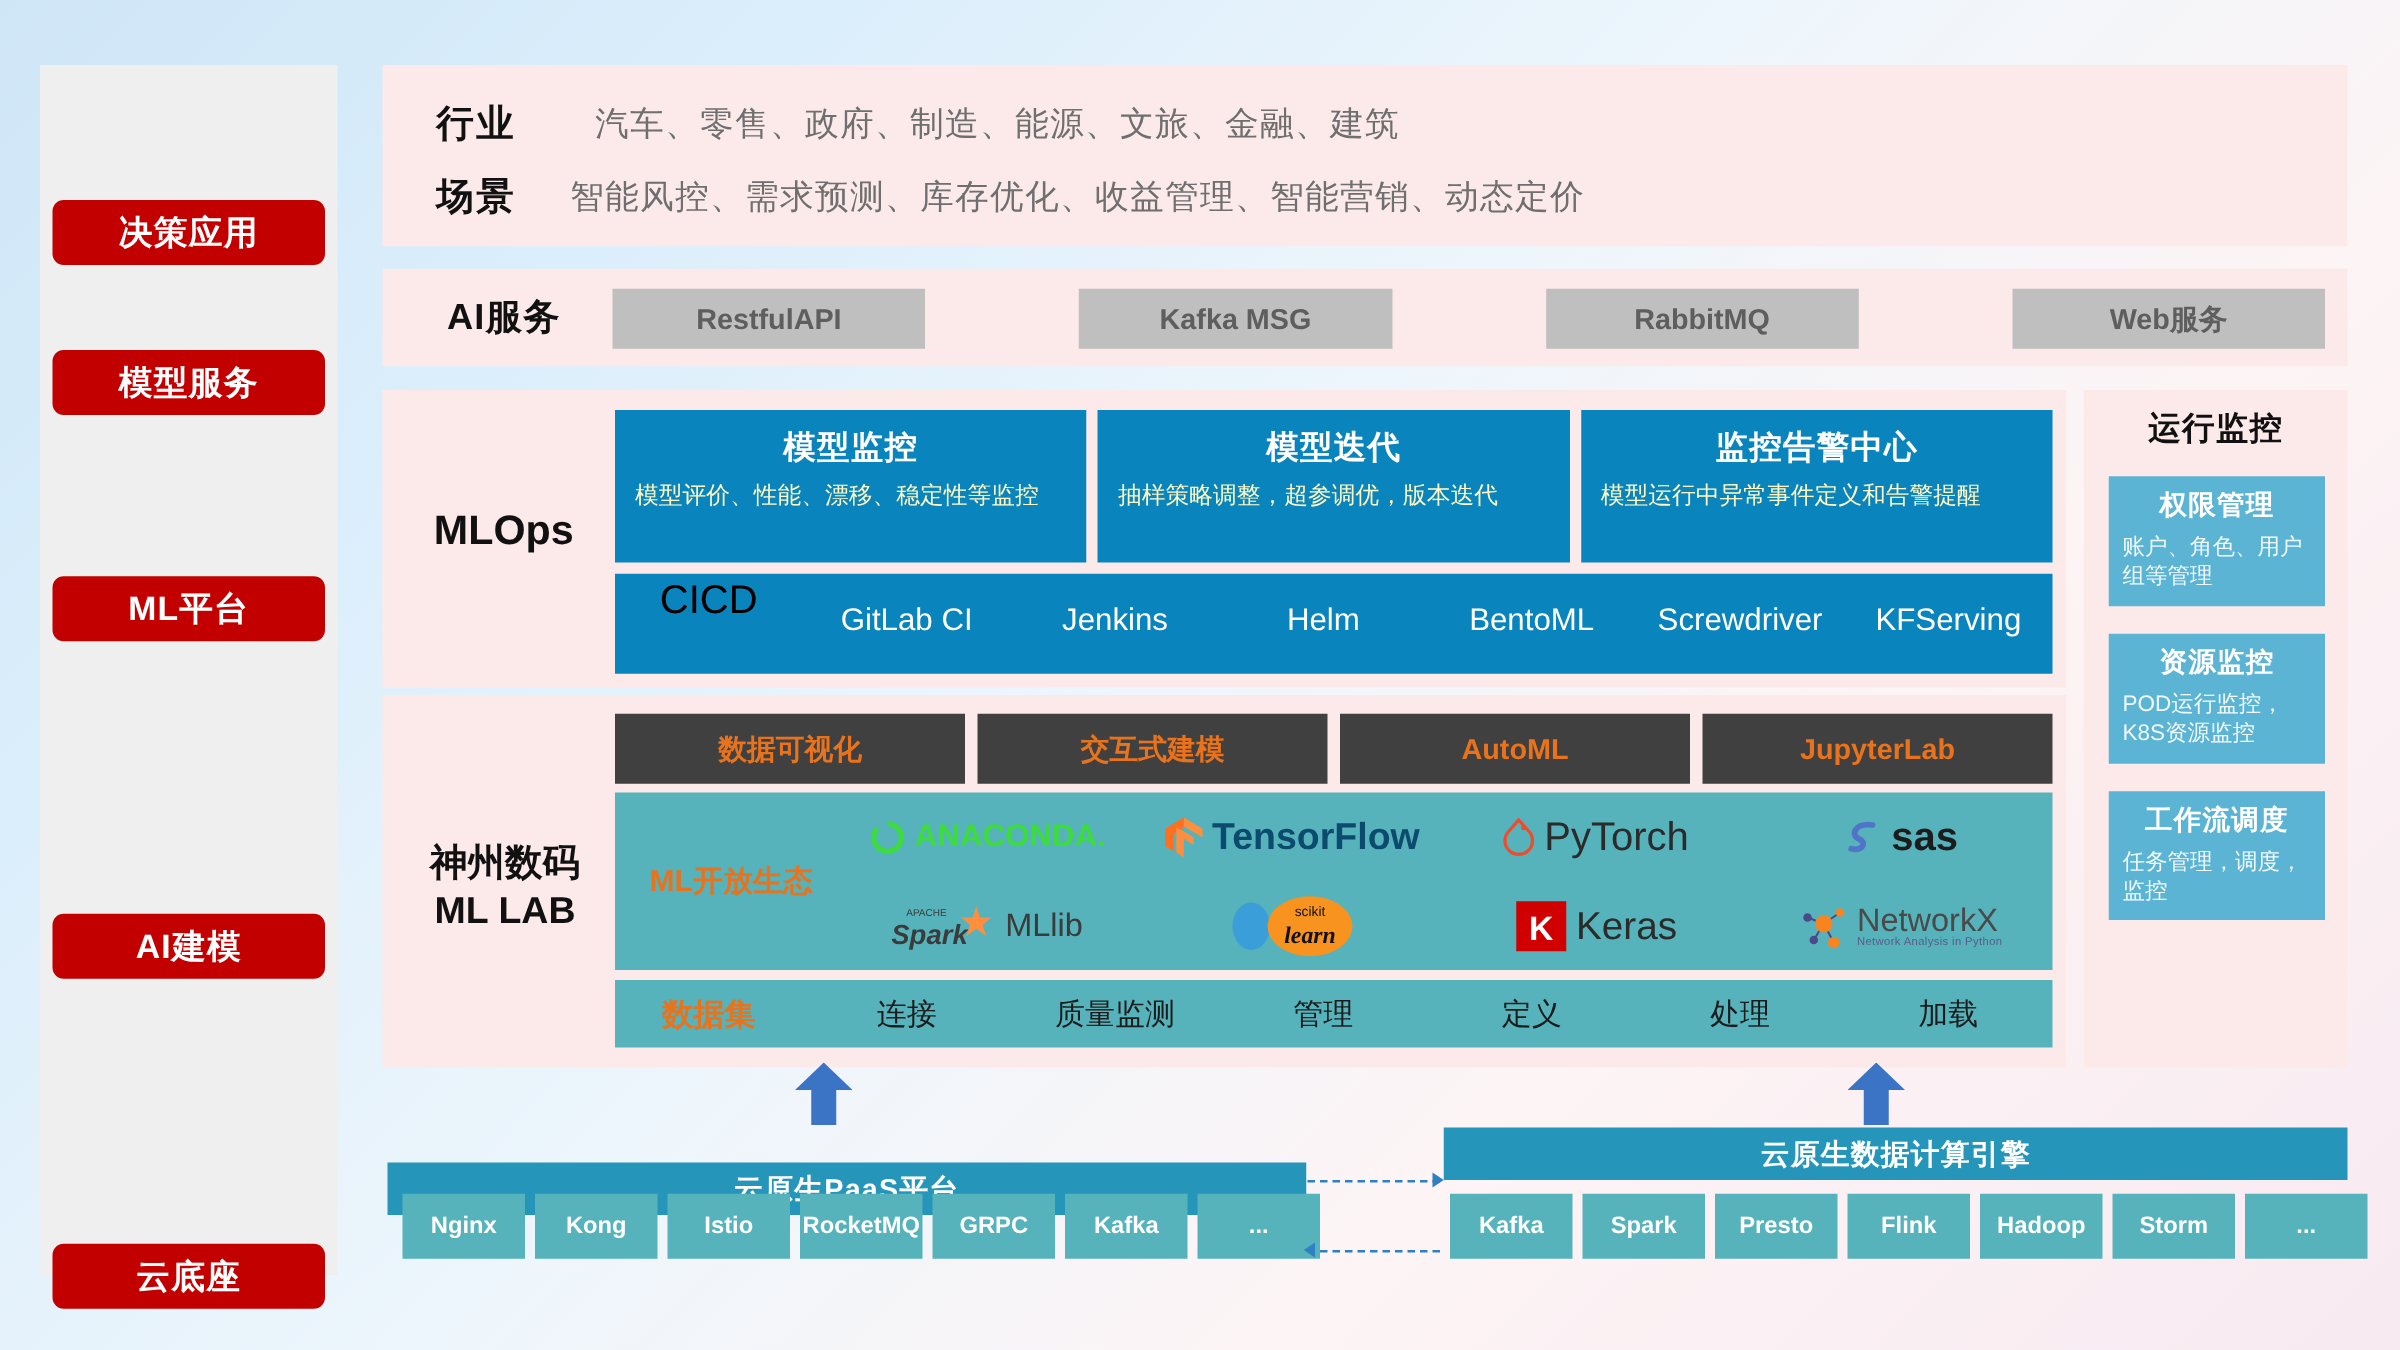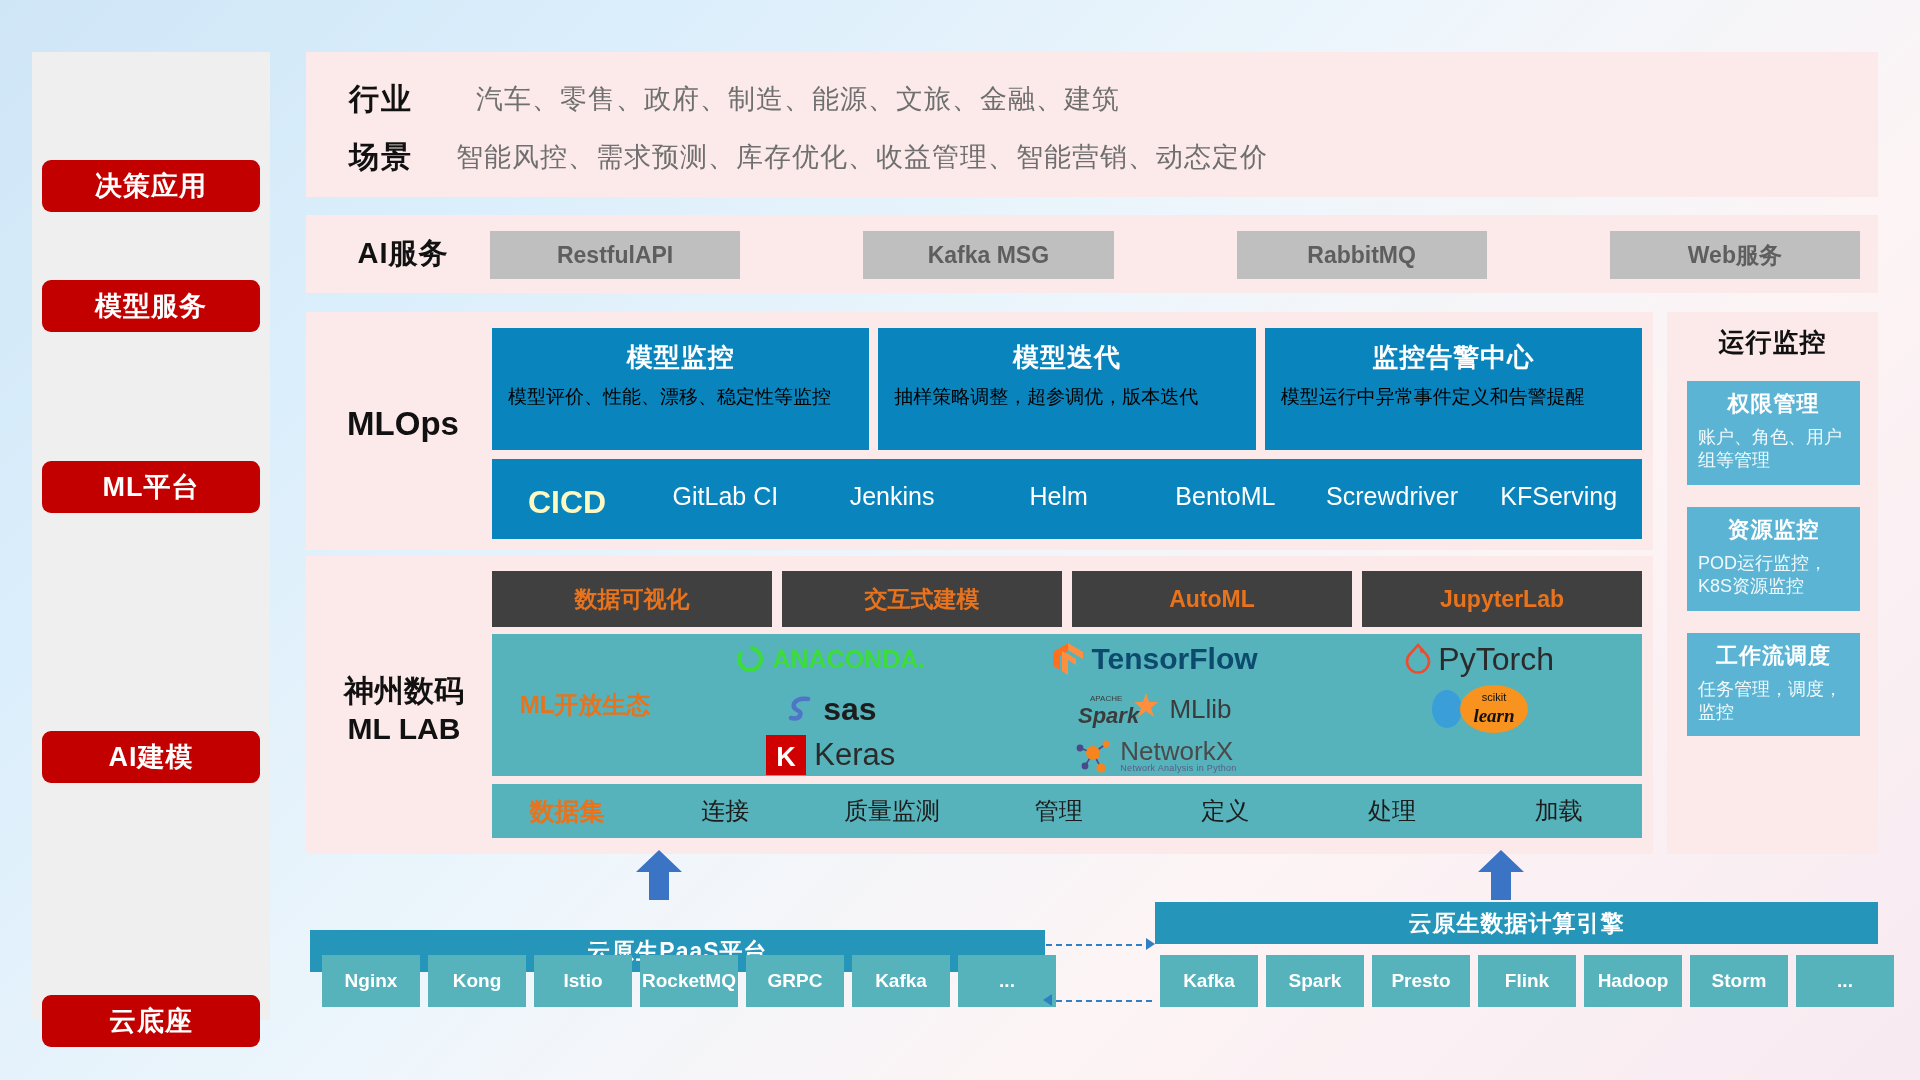--- a/index.html
+++ b/index.html
@@ -62,29 +62,29 @@
   .mlops-label{
     position:absolute;left:328px;top:405px;width:150px;
     font-size:33px;font-weight:bold;color:#111;text-align:center;
   }
   .mlops-cards{position:absolute;left:492px;top:328px;width:1150px;height:122px;
     display:flex;gap:9px;}
   .mlops-card{
     flex:1;background:#0a84bd;color:#fff;padding:12px 16px 0 16px;box-sizing:border-box;
   }
   .mlops-card .t{font-size:26px;font-weight:bold;text-align:center;letter-spacing:1px;}
-  .mlops-card .d{font-size:19px;line-height:1.33;margin-top:9px;color:#000000;}
+  .mlops-card .d{font-size:19px;line-height:1.33;margin-top:9px;color:#fef9c3;}
 
   .cicd{
     position:absolute;left:492px;top:459px;width:1150px;height:80px;
     background:#0a84bd;overflow:hidden;display:flex;align-items:flex-start;
   }
   .cicd .head{
-    width:150px;flex:none;color:#fef9c3;font-size:32px;font-weight:bold;
-    text-align:center;padding-top:25px;box-sizing:border-box;
+    width:150px;flex:none;color:#000000;font-size:32px;font-weight:normal;
+    text-align:center;padding-top:2px;box-sizing:border-box;
   }
   .cicd .item{
     flex:1;color:#fff;font-size:25px;text-align:center;padding-top:23px;
     line-height:1.15;box-sizing:border-box;
   }
 
   
   .lab-label{
     position:absolute;left:322px;top:672px;width:164px;
     font-size:30px;font-weight:bold;color:#111;text-align:center;line-height:1.28;
@@ -96,21 +96,21 @@
     display:flex;align-items:center;justify-content:center;
   }
   .eco{
     position:absolute;left:492px;top:634px;width:1150px;height:142px;
     background:#56b3bb;display:flex;align-items:center;
   }
   .eco-title{
     width:166px;flex:none;color:#e8731c;font-size:24px;font-weight:bold;text-align:center;padding-left:10px;
   }
   .eco-grid{
-    flex:1;display:grid;grid-template-columns:repeat(3,1fr);
+    flex:1;display:grid;grid-template-columns:repeat(4,1fr);
     grid-template-rows:1fr 1fr;align-items:center;justify-items:center;height:100%;
   }
   .logo{display:flex;align-items:center;gap:7px;}
   .logo .txt{font-size:28px;font-weight:600;}
 
   .dataset{
     position:absolute;left:492px;top:784px;width:1150px;height:54px;
     background:#56b3bb;display:flex;align-items:center;
   }
   .dataset .head{

